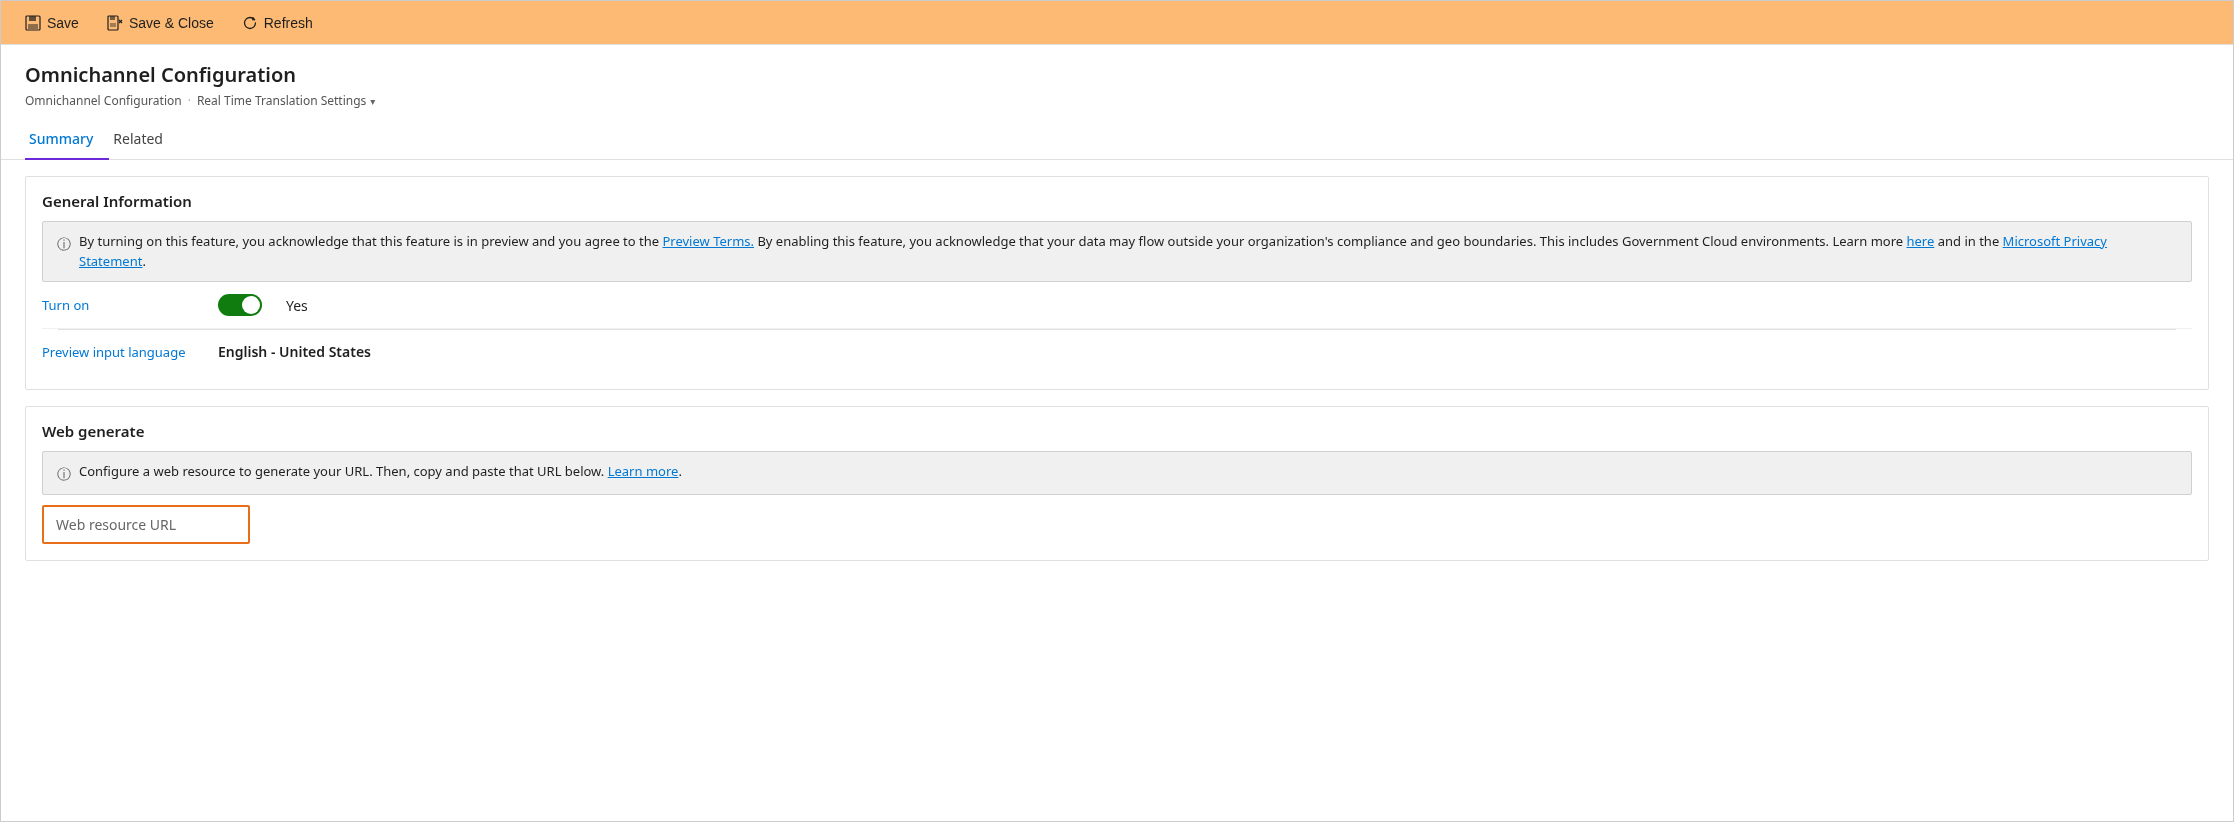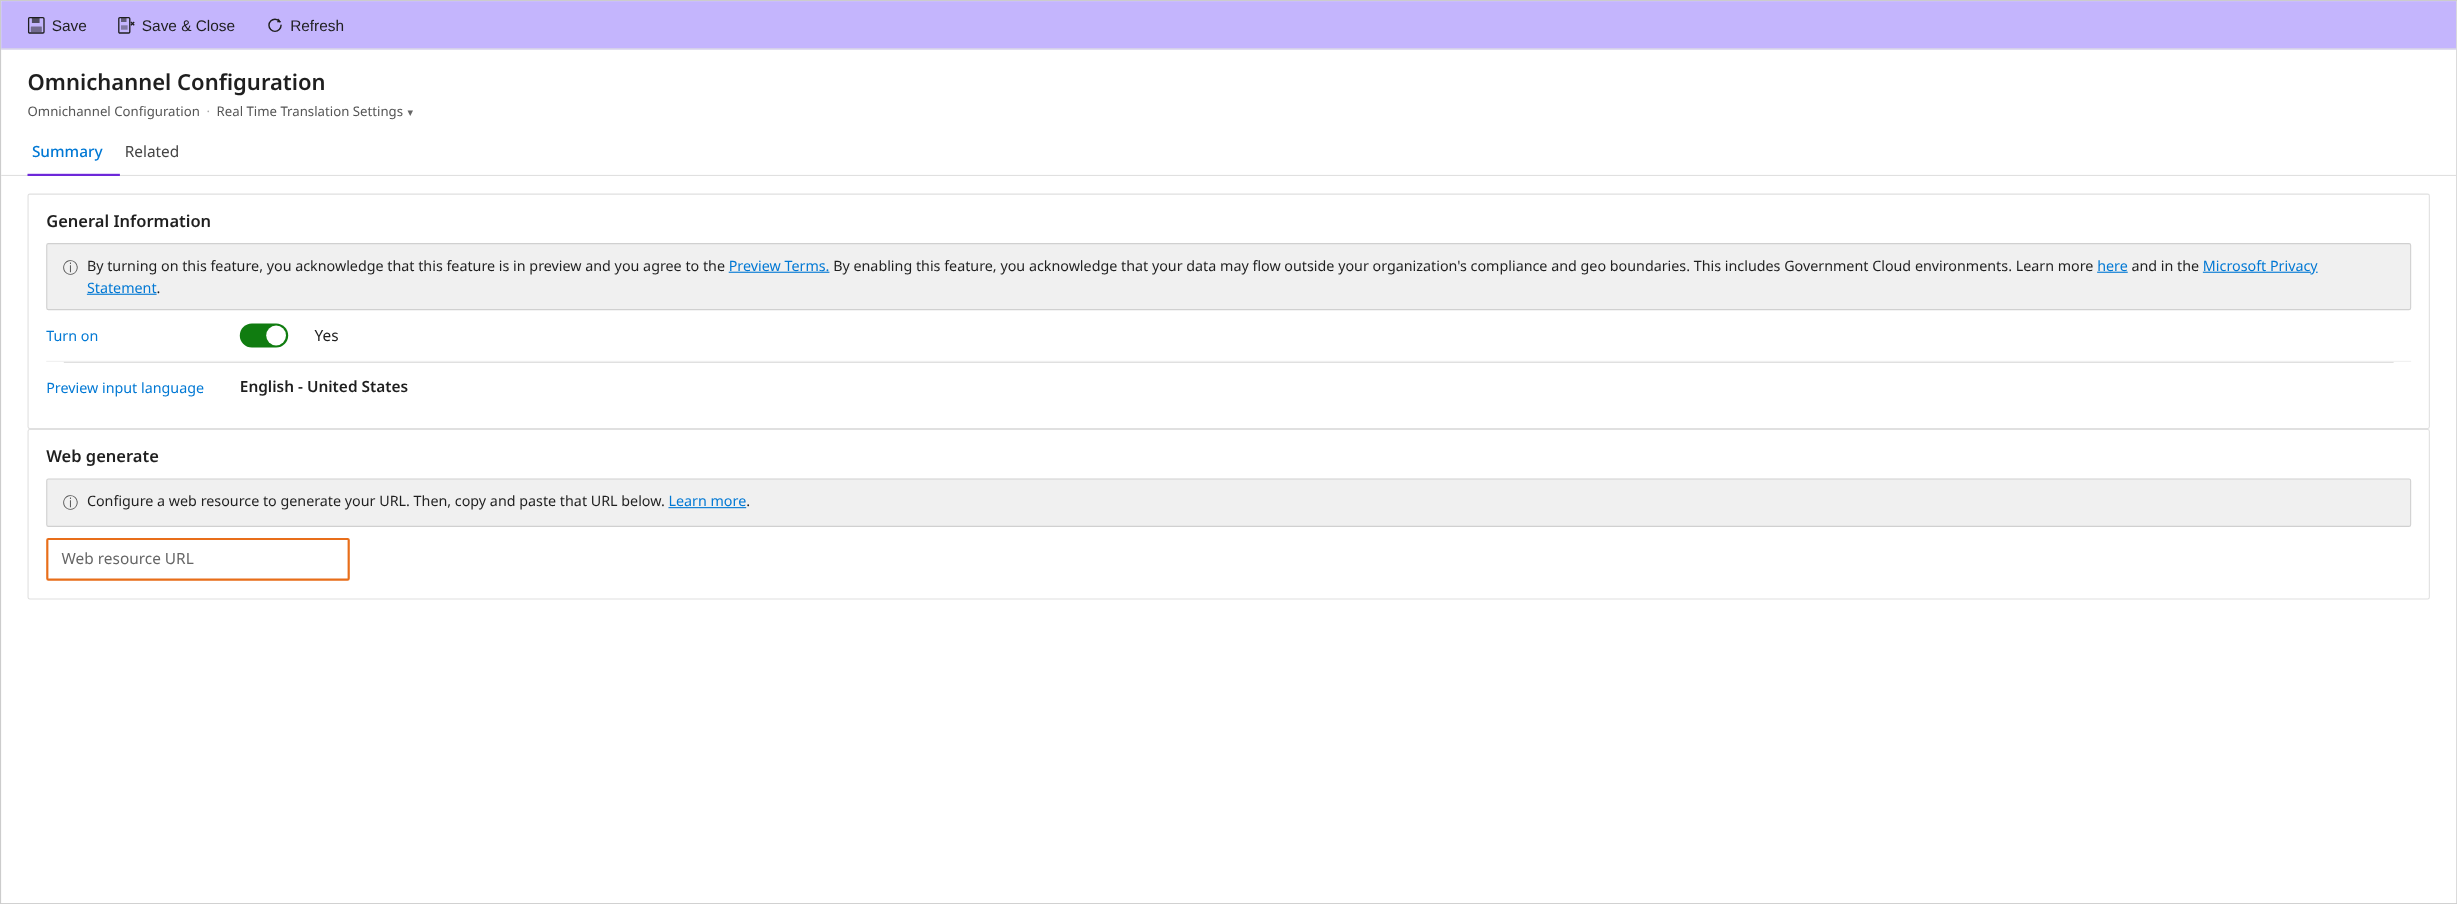--- a/index.html
+++ b/index.html
@@ -14,21 +14,21 @@
     }
 
     
     .toolbar {
       display: flex;
       align-items: center;
       gap: 4px;
       padding: 0 12px;
       height: 44px;
       border-bottom: 1px solid #e0e0e0;
-      background: #c4b5fd;
+      background: #fdba74;
     }
     .toolbar-btn {
       display: flex;
       align-items: center;
       gap: 6px;
       padding: 6px 12px;
       border: none;
       background: transparent;
       cursor: pointer;
       font-size: 14px;
@@ -96,20 +96,21 @@
       color: #0078d4;
       border-bottom: 2px solid #6d28d9;
       font-weight: 500;
     }
 
     
     .main-content {
       padding: 16px 24px;
       display: flex;
       flex-direction: column;
+      gap: 16px;
     }
 
     
     .section {
       border: 1px solid #e0e0e0;
       border-radius: 2px;
     }
     .section-title {
       font-size: 15px;
       font-weight: 600;
@@ -200,21 +201,21 @@
     
     .url-field-wrap {
       margin-top: 10px;
     }
     .url-field {
       border: 2px solid #e86e1a;
       border-radius: 2px;
       padding: 8px 12px;
       font-size: 14px;
       color: #666;
-      width: 276px;
+      width: 208px;
       background: #fff;
       cursor: text;
       display: inline-block;
     }
 
     .section-divider {
       border: none;
       border-top: 1px solid #e0e0e0;
       margin: 0 16px;
     }

